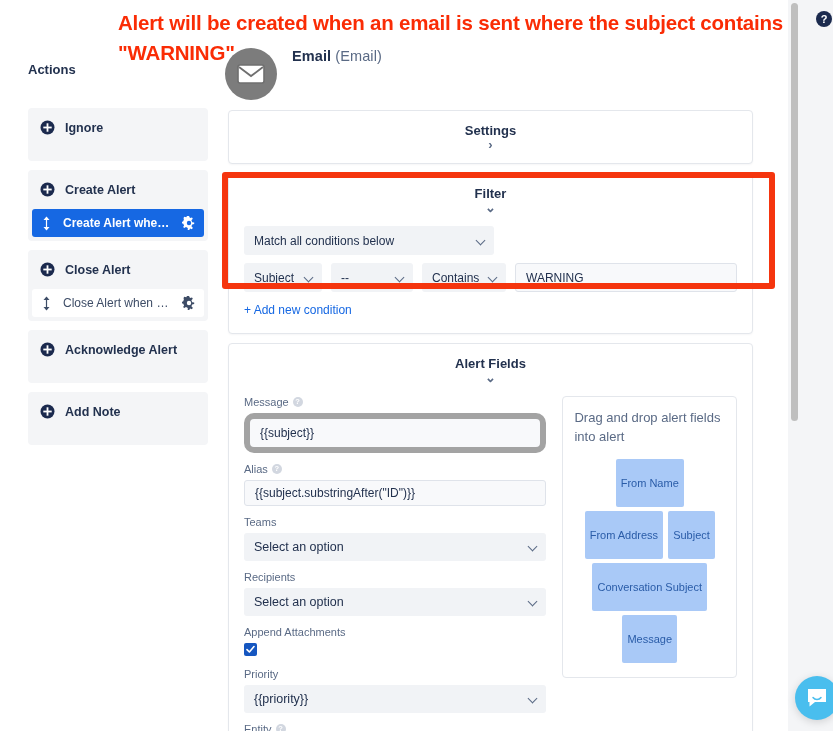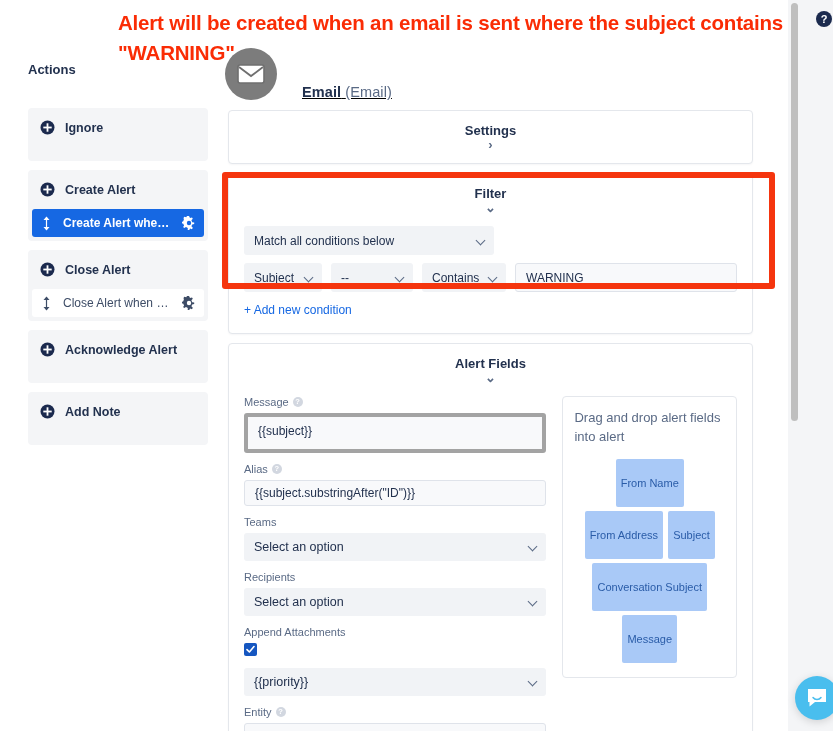--- a/index.html
+++ b/index.html
@@ -66,23 +66,22 @@
     color: #4a5568;
     overflow: hidden;
     white-space: nowrap;
   }
 
   
   .integration-header {
     position: absolute;
     top: 48px; left: 225px;
     display: flex;
-    align-items: flex-end;
-    gap: 25px;
-    text-decoration: underline;
+    align-items: flex-start;
+    gap: 15px;
   }
   .integration-logo {
     width: 52px; height: 52px;
     border-radius: 50%;
     background: #7c7c7c;
     display: flex;
     align-items: center;
     justify-content: center;
   }
   .integration-name {
@@ -259,22 +258,22 @@
     background: #d2d7e0;
     color: #fff;
     font-size: 7.5px;
     line-height: 10px;
     text-align: center;
     font-weight: bold;
   }
 
   .textarea-box {
     background: #f8f9fb;
-    border: 4px solid #a3a3a3;
-    border-radius: 3px;
+    border: 6px solid #a3a3a3;
+    border-radius: 10px;
     height: 40px;
     padding: 7px 10px;
     font-size: 12px;
     color: #22314e;
     margin-bottom: 10px;
   }
   .input-box {
     background: #f8f9fb;
     border: 1px solid #dfe3ea;
     border-radius: 3px;
@@ -553,20 +552,23 @@
 
             <div class="field-label">
               <span>Append Attachments</span>
             </div>
             <div class="checkbox">
               <svg width="9" height="9" viewBox="0 0 9 9">
                   <path d="M1 4.6 L3.4 7 L8 1.6" fill="none" stroke="#ffffff" stroke-width="1.6" stroke-linecap="round" stroke-linejoin="round"></path>
                 </svg>
             </div>
 
+            <div class="field-label">
+              <span>Priority</span>
+            </div>
             <div class="select wide">{{priority}}</div>
 
             <div class="field-label">
               <span>Entity</span>
               <span class="q-icon">?</span>
             </div>
             <div class="input-box blank"></div>
 
           </div>
 

